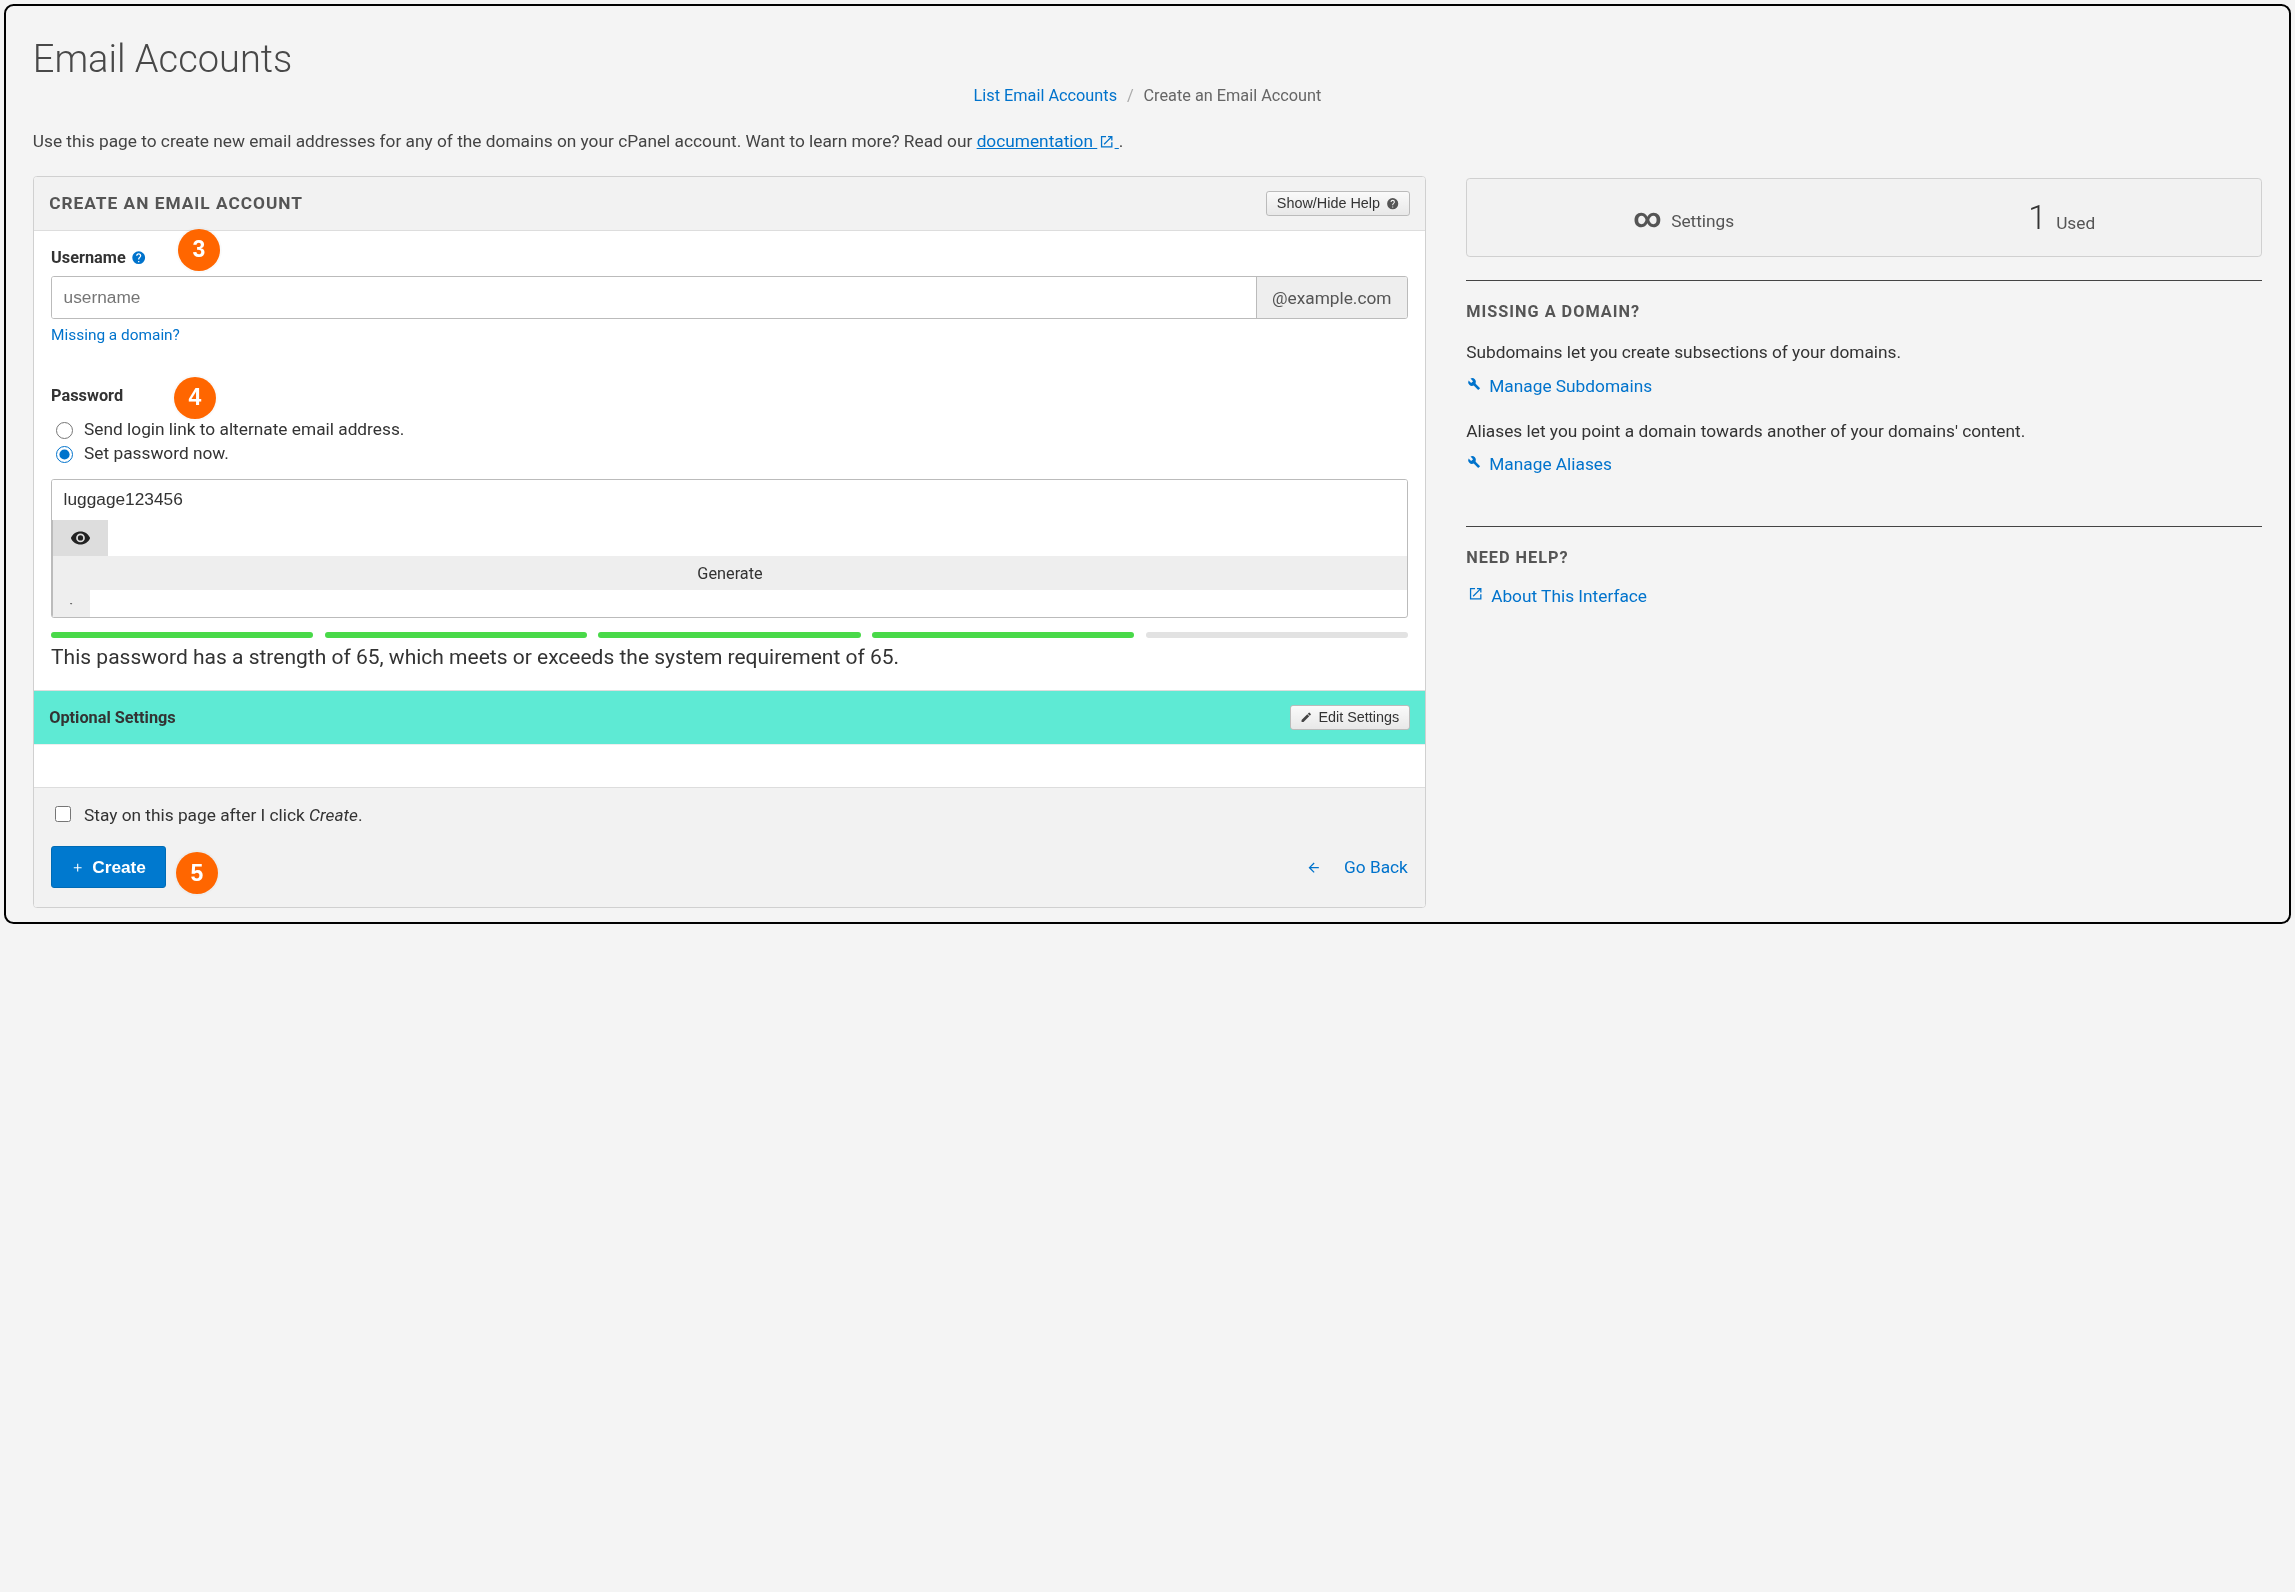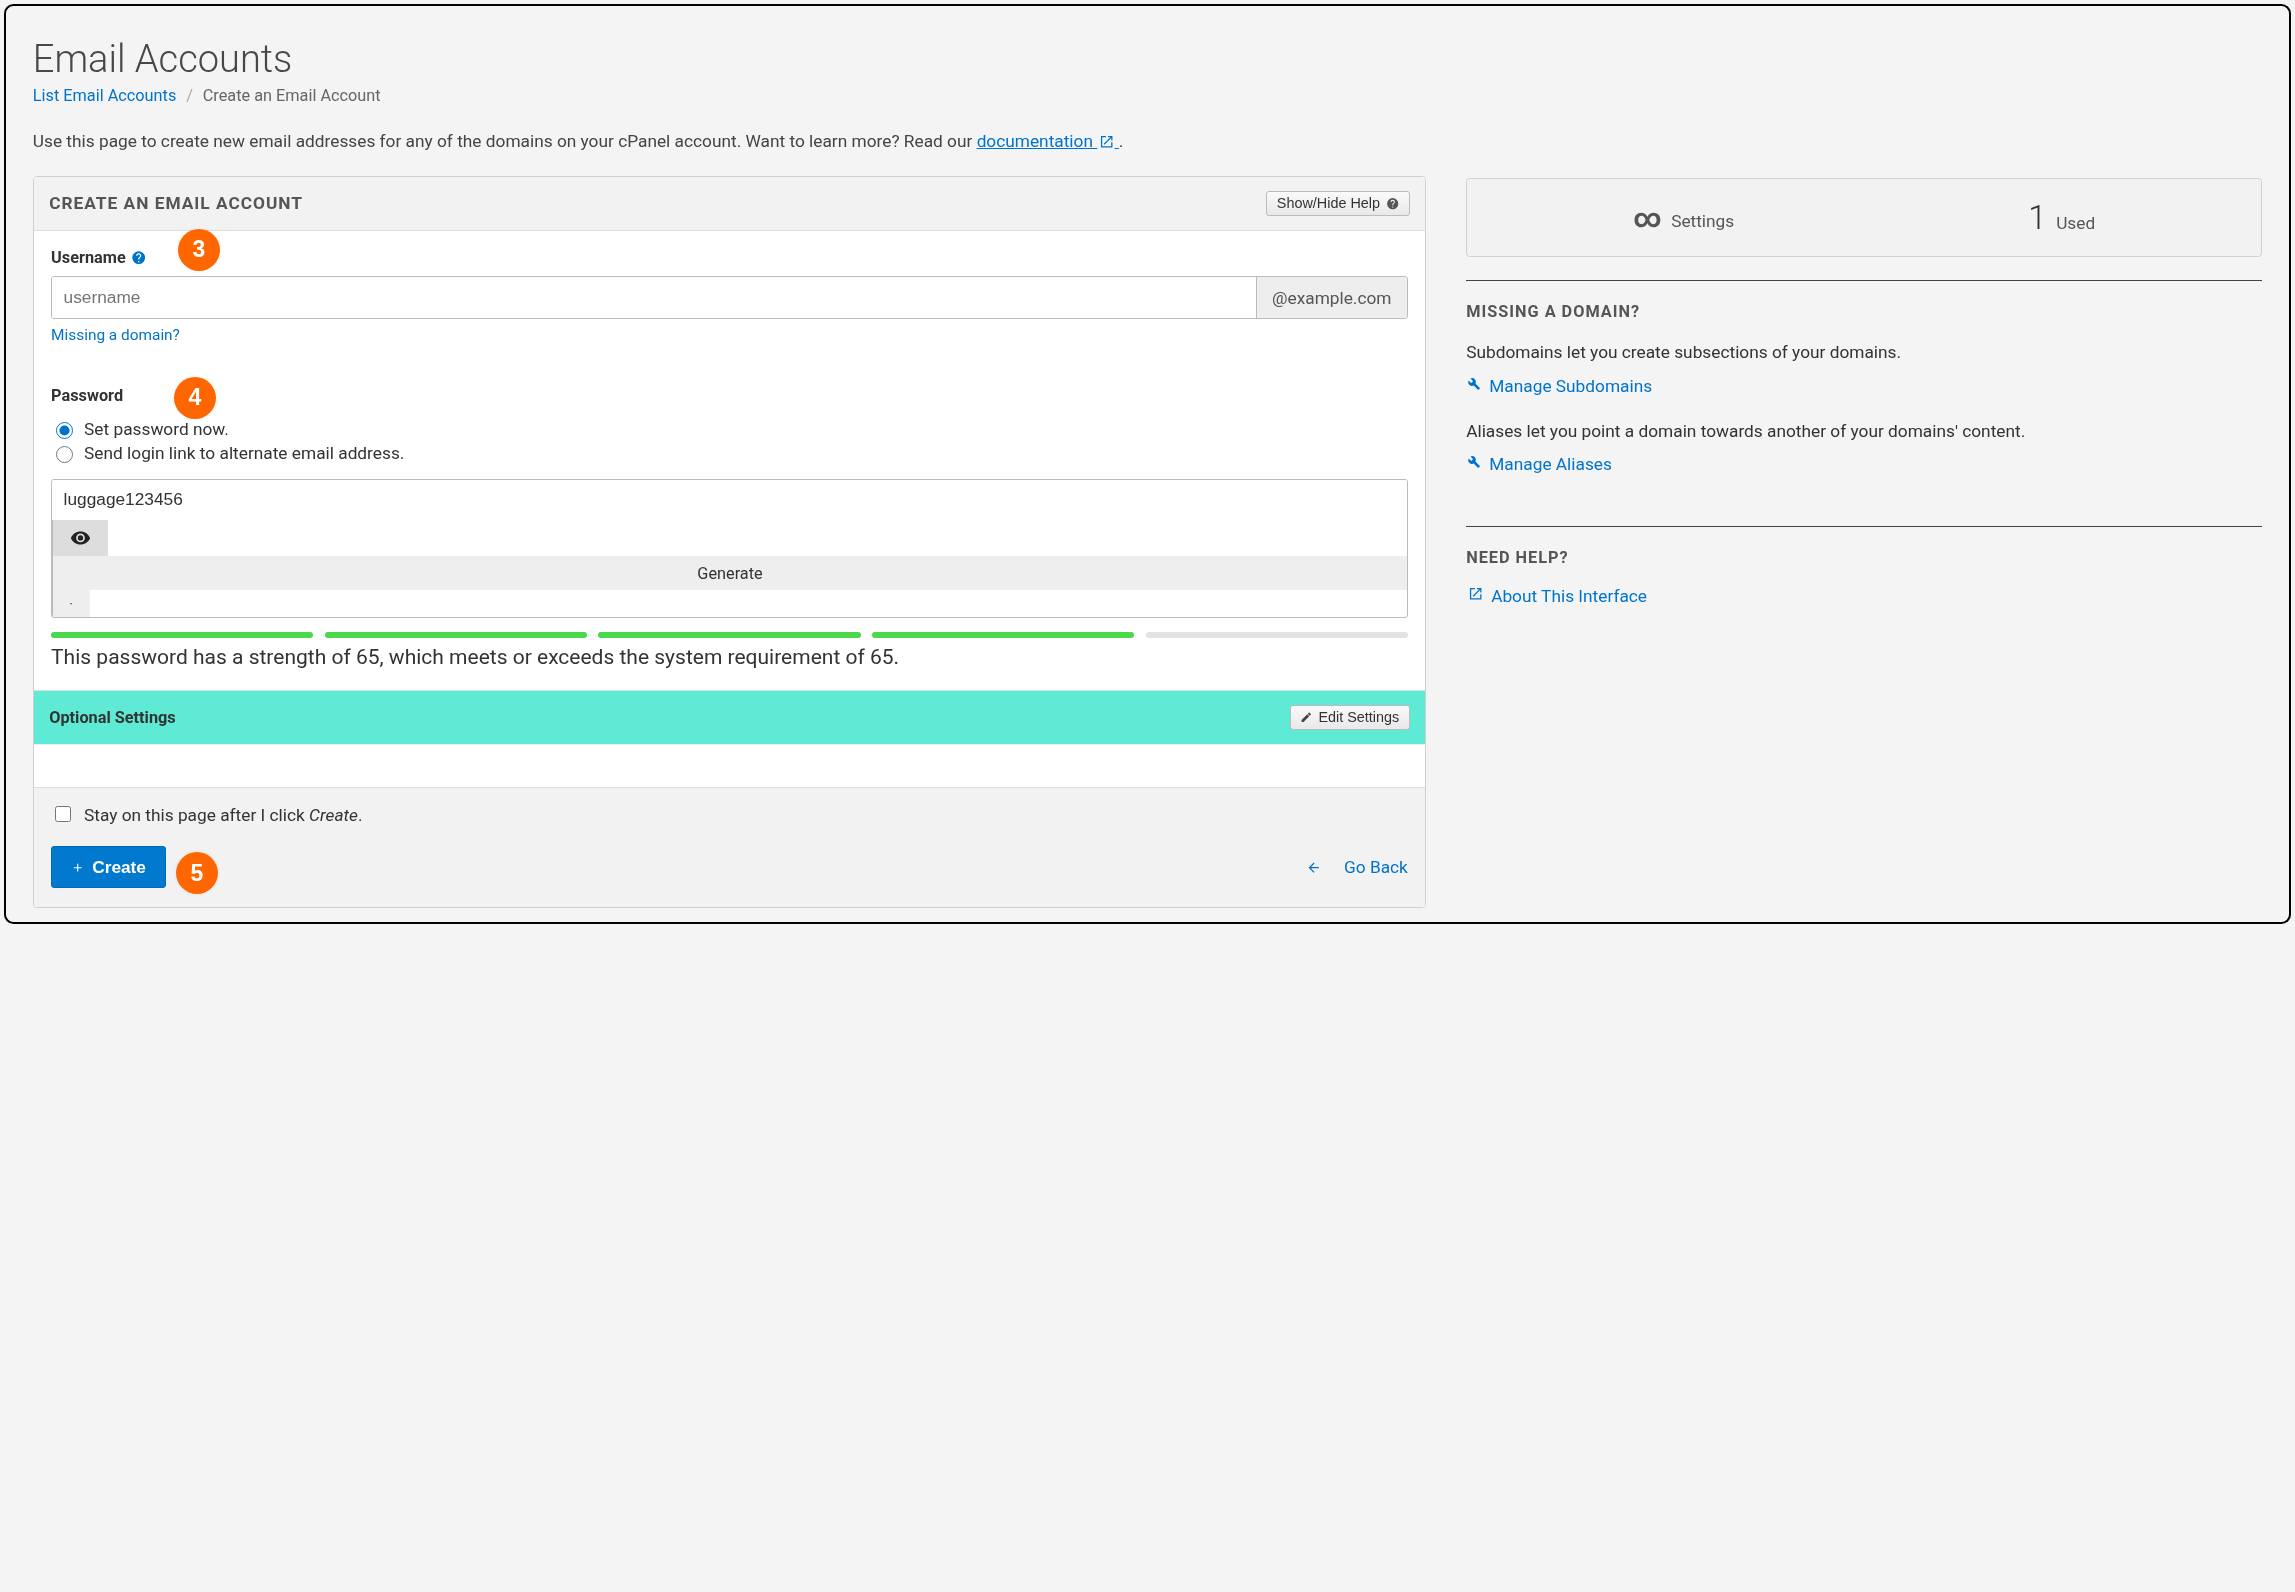--- a/index.html
+++ b/index.html
@@ -22,20 +22,21 @@
   h1.page-title {
     font-size: 38px;
     font-weight: 300;
     margin: 3.8px 0 5.8px 0;
     color: #484848;
   }
   .breadcrumb {
     font-size: 16.3px;
     margin-bottom: 23px;
     color: #888;
+    text-align: center;
   }
   .breadcrumb a {
     color: #0073cc;
     text-decoration: none;
     font-weight: 400;
   }
   .breadcrumb .sep { margin: 0 5.8px; color: #aaa; }
   .breadcrumb .current { color: #666; }
   .intro {
     font-size: 17.3px;
@@ -235,26 +236,26 @@
           </div>
           <a href="#" class="sublink">Missing a domain?</a>
         </div>
 
         <div class="section" style="padding-top:21px;">
           <div class="step-badge" style="top:11.5px; left:140px;">4</div>
           <div class="field-label">
             <span>Password</span>
           </div>
           <label class="radio-row">
+            <input type="radio" name="pwopt" style="">
+            <span>Send login link to alternate email address.</span>
+          </label>
+          <label class="radio-row">
             <input type="radio" name="pwopt" checked="" style="">
             <span>Set password now.</span>
-          </label>
-          <label class="radio-row">
-            <input type="radio" name="pwopt" style="">
-            <span>Send login link to alternate email address.</span>
           </label>
 
           <div class="pwd-group">
             <input class="pw-input" type="text" value="luggage123456" style="">
             <div class="pwd-btn eye">
               <svg width="21" height="21" viewBox="0 0 24 24" fill="#222">
                     <path d="M12 5C7 5 2.7 8.1 1 12.5 2.7 16.9 7 20 12 20s9.3-3.1 11-7.5C21.3 8.1 17 5 12 5zm0 12.5a5 5 0 110-10 5 5 0 010 10zm0-8a3 3 0 100 6 3 3 0 000-6z"></path>
                   </svg>
             </div>
             <div class="pwd-btn">Generate</div>

